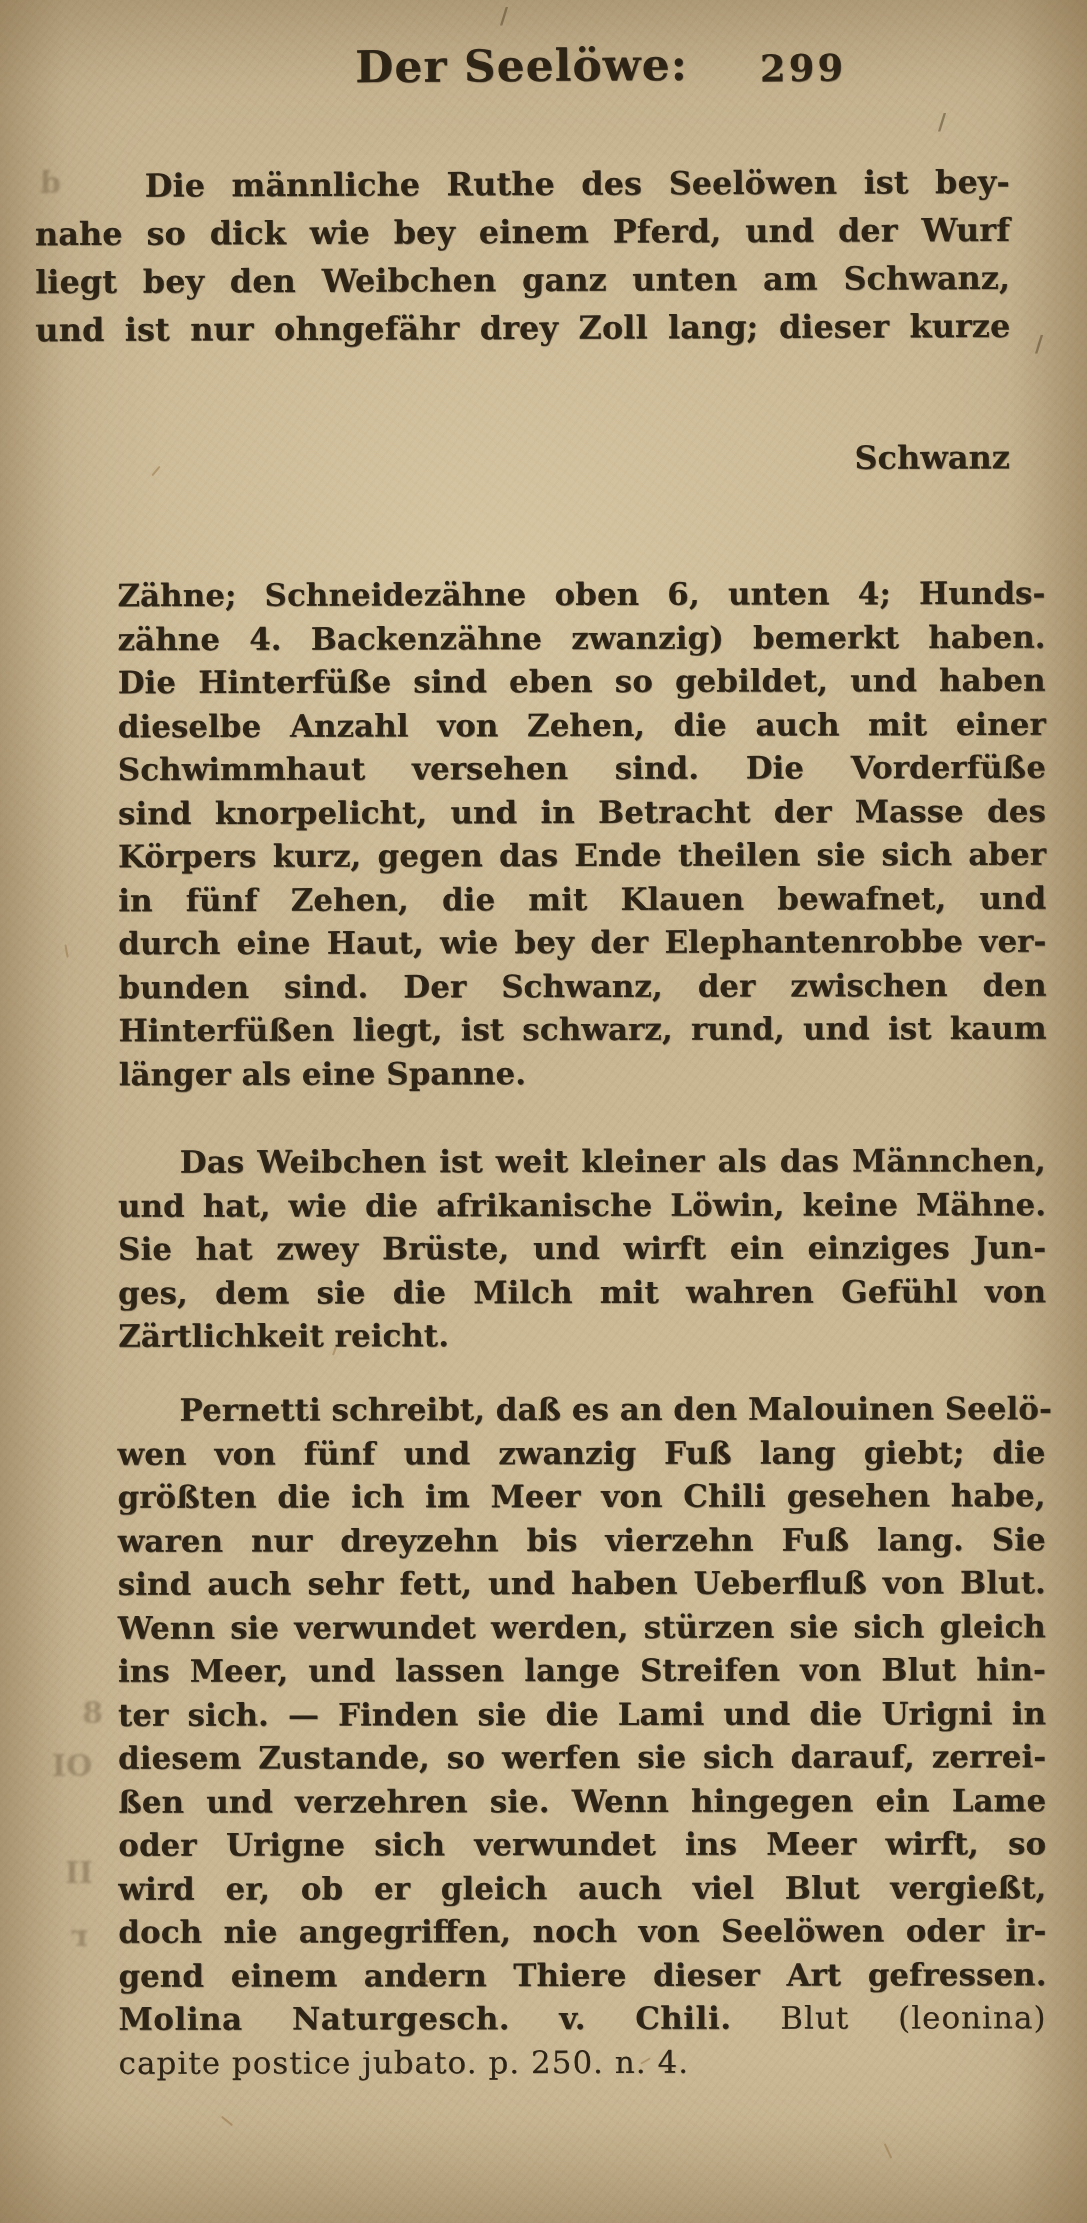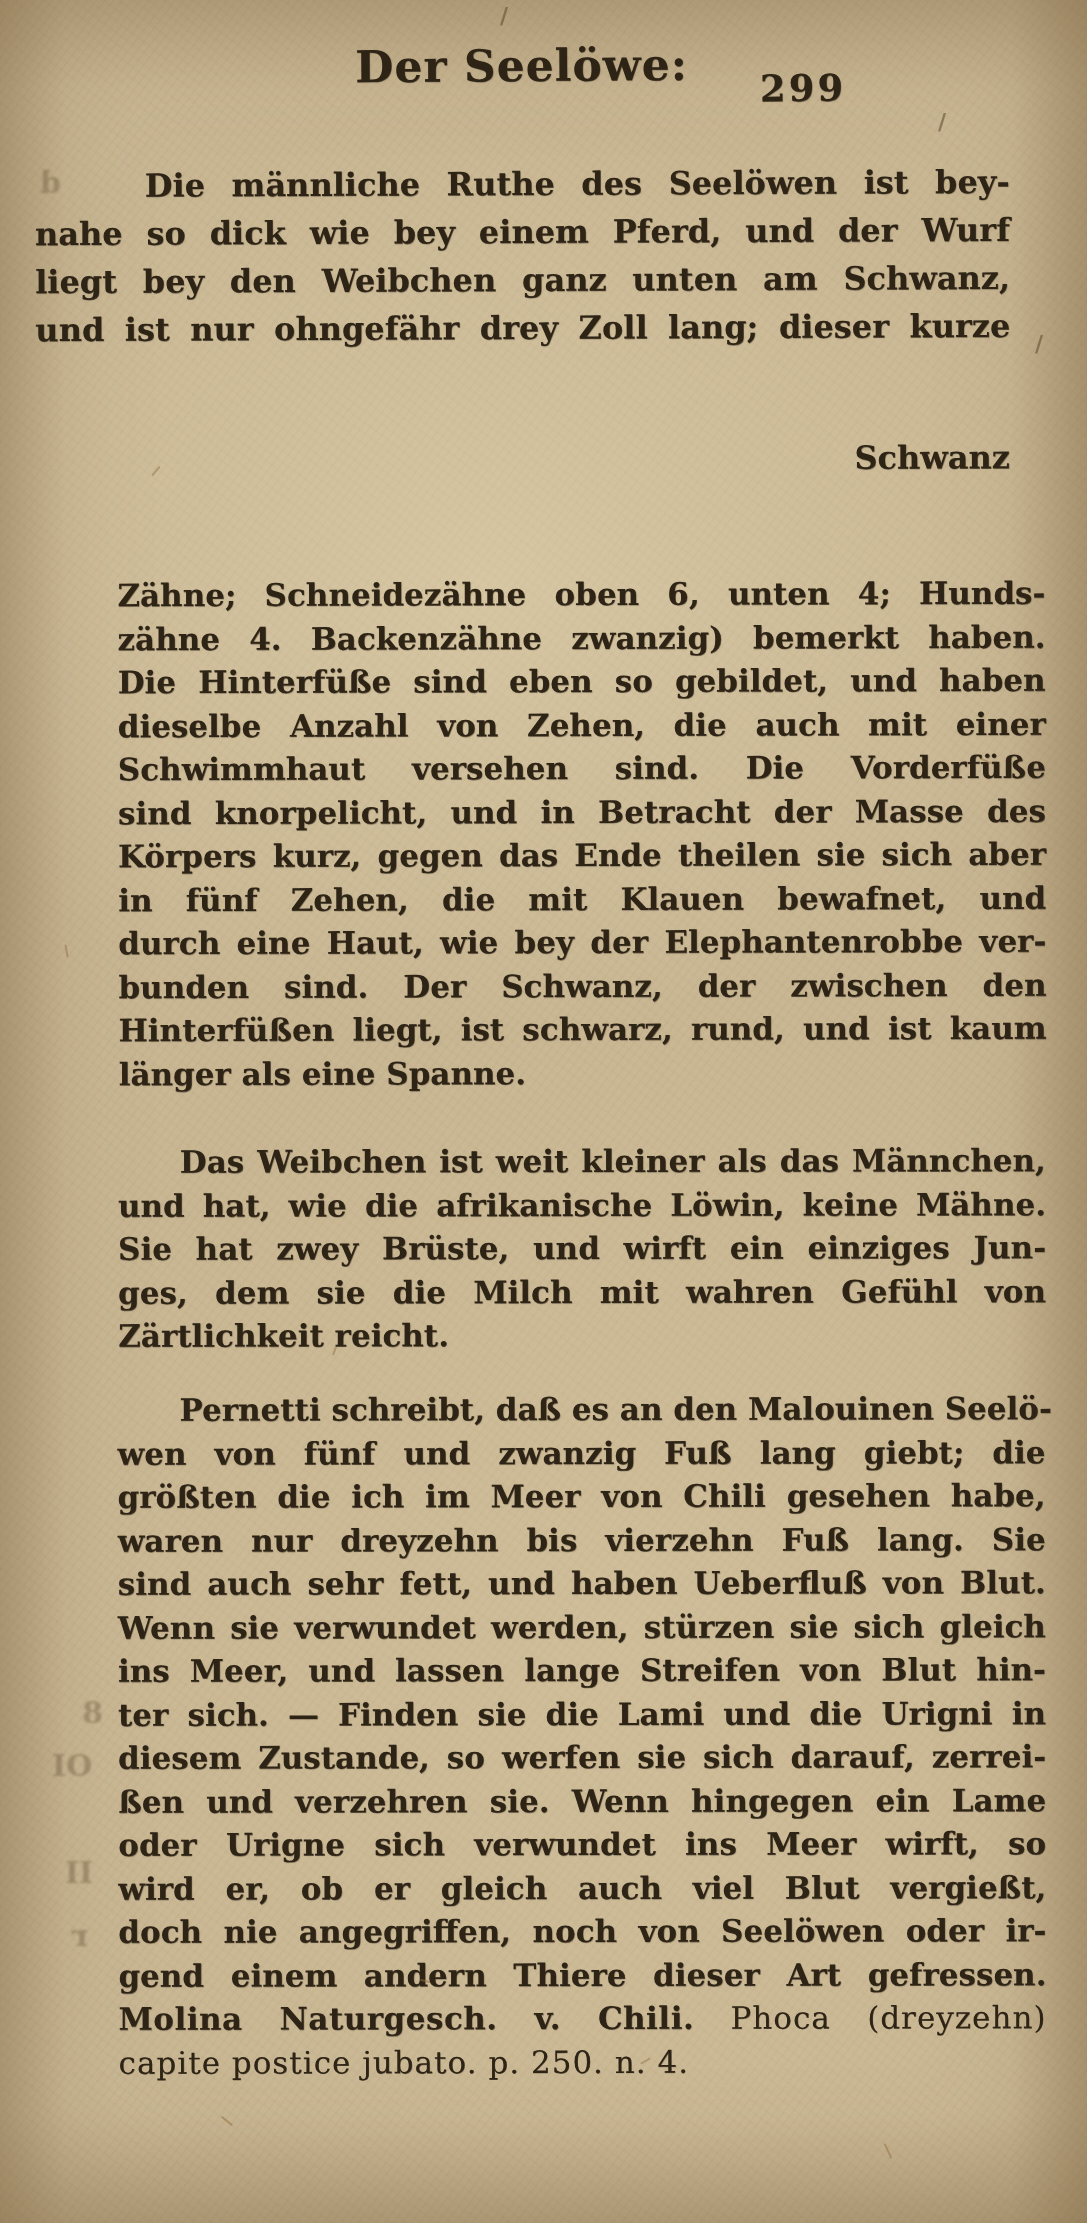--- a/index.html
+++ b/index.html
@@ -27,21 +27,21 @@
   .header-title{
     position:absolute;
     left:0; right:0; top:40px;
     text-align:center;
     font-size:44px;
     transform:translateX(-22px) rotate(-0.4deg);
     letter-spacing:1px;
   }
   .page-number{
     position:absolute;
-    top:66px; left:760px;
+    top:46px; left:760px;
     font-size:37px;
     letter-spacing:3px;
     transform:rotate(-0.5deg);
   }
   .para{position:absolute;}
   .line{
     display:block;
     text-align:justify;
     text-align-last:justify;
     font-size:31px;
@@ -134,21 +134,21 @@
     <div class="line">ins Meer, und lassen lange Streifen von Blut hin-</div>
     <div class="line">ter sich. — Finden sie die Lami und die Urigni in</div>
     <div class="line">diesem Zustande, so werfen sie sich darauf, zerrei-</div>
     <div class="line">ßen und verzehren sie. Wenn hingegen ein Lame</div>
     <div class="line">oder Urigne sich verwundet ins Meer wirft, so</div>
     <div class="line">wird er, ob er gleich auch viel Blut vergießt,</div>
     <div class="line">doch nie angegriffen, noch von Seelöwen oder ir-</div>
     <div class="line">gend einem andern Thiere dieser Art gefressen.</div>
     <div class="line">
       <span class="molina">Molina Naturgesch. v. Chili.</span>
-      <span class="latin">Phoca (dreyzehn)</span>
+      <span class="latin">Blut (leonina)</span>
     </div>
     <div class="line end latin">capite postice jubato. p. 250. n. 4.</div>
   </div>
 
   <div class="bleed" style="left:40px;top:165px;">d</div>
   <div class="bleed" style="left:82px;top:1695px;">8</div>
   <div class="bleed" style="left:52px;top:1748px;">OI</div>
   <div class="bleed" style="left:65px;top:1855px;">II</div>
   <div class="bleed" style="left:72px;top:1918px;">r</div>
 

